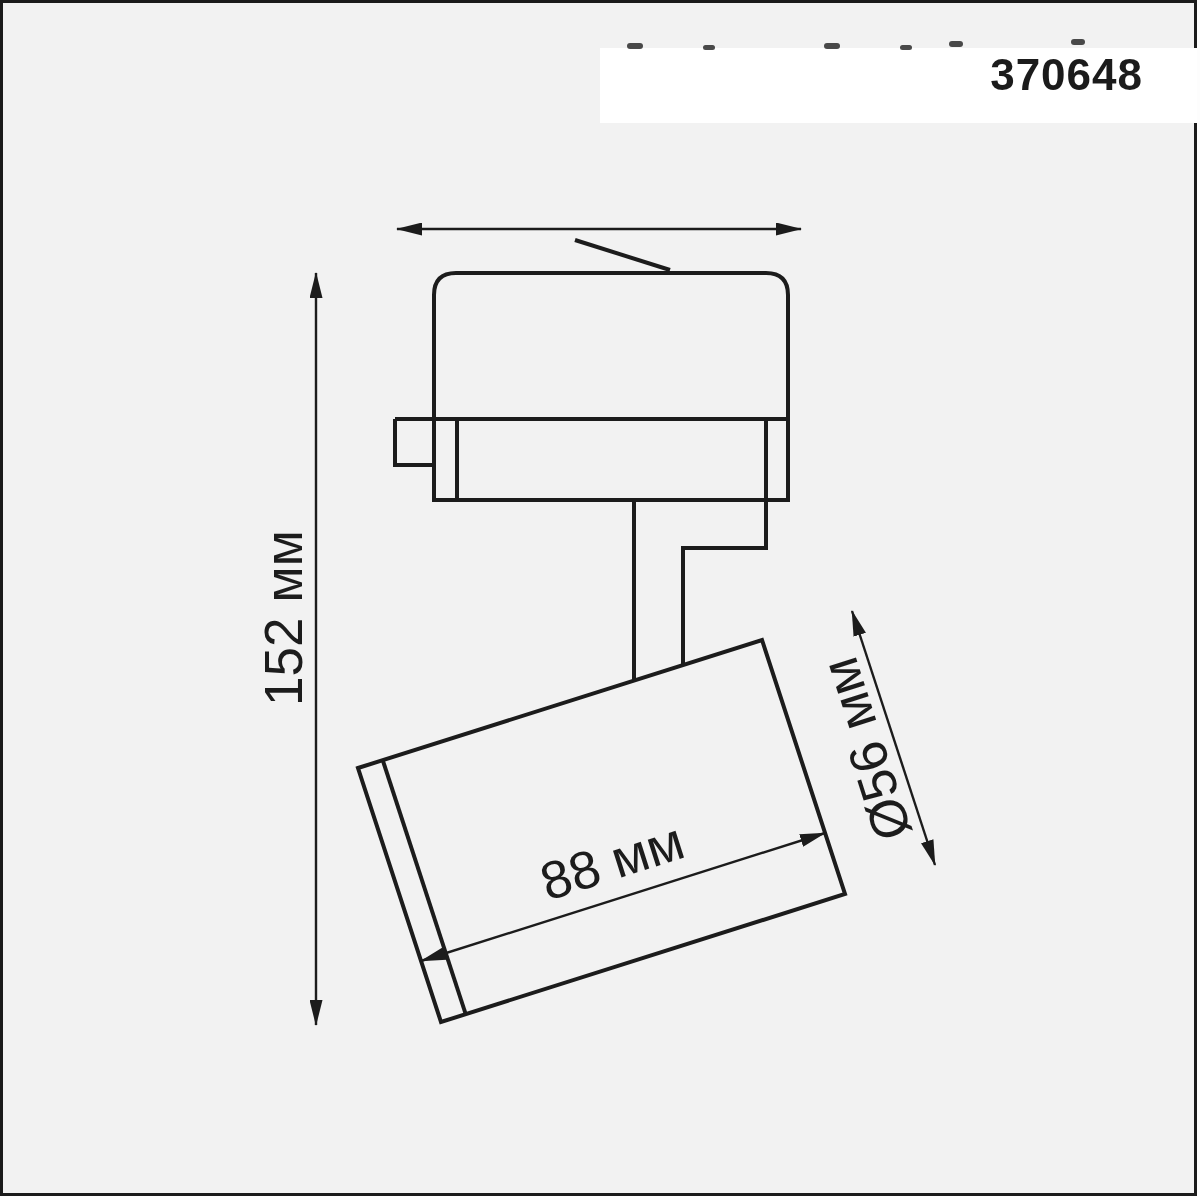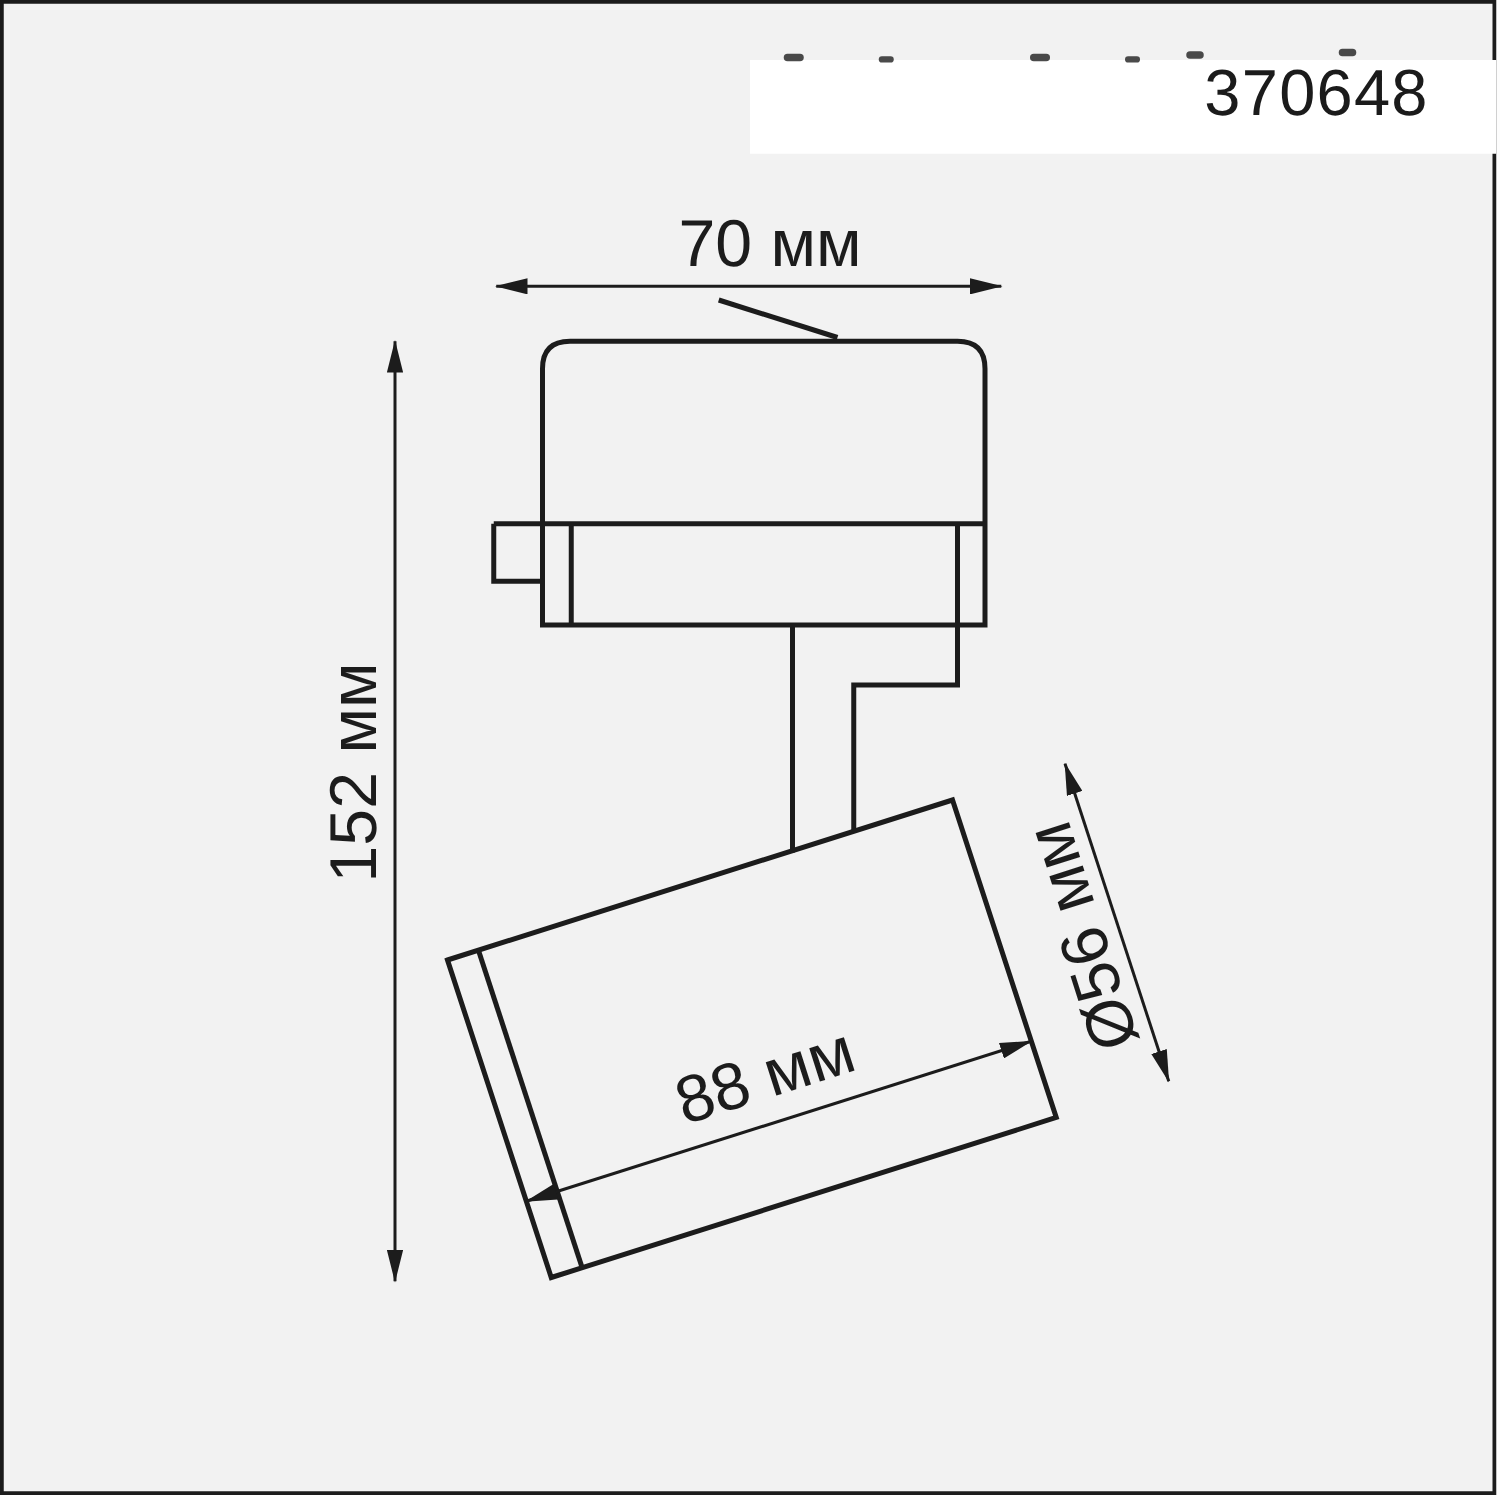--- a/index.html
+++ b/index.html
@@ -26,21 +26,21 @@
   .artifact {
     position:absolute;
     background:#2b2b2b;
     border-radius:3px;
     opacity:0.85;
   }
   #product-number {
     position:absolute;
     top:42px; right:57px;
     height:68px; line-height:66px;
-    font-size:52px; font-weight:400;
+    font-size:44px; font-weight:700;
     letter-spacing:1px;
     color:#1b1b1b;
   }
   svg { position:absolute; left:0; top:0; }
   .dim-label {
     position:absolute;
     font-size:53px; font-weight:400;
     color:#1c1c1c;
     white-space:nowrap;
   }
@@ -97,18 +97,17 @@
     </g>
 
     <g stroke="#1c1c1c" stroke-width="2.4" fill="none">
       <path d="M397,229 L801,229" marker-start="url(#arrow)" marker-end="url(#arrow)"></path>
       <path d="M316,273 L316,1025" marker-start="url(#arrow)" marker-end="url(#arrow)"></path>
       <path d="M421,961 L825,833" marker-start="url(#arrow)" marker-end="url(#arrow)"></path>
       <path d="M852,611 L935,865" marker-start="url(#arrow)" marker-end="url(#arrow)"></path>
     </g>
   </svg>
 
-  <div class="dim-label" id="dim-width-label">70 мм</div>
   <div class="dim-label" id="dim-height-label">152 мм</div>
   <div class="dim-label" id="dim-length-label">88 мм</div>
   <div class="dim-label" id="dim-diameter-label">Ø56 мм</div>
 
 </div>
 
 </body></html>

